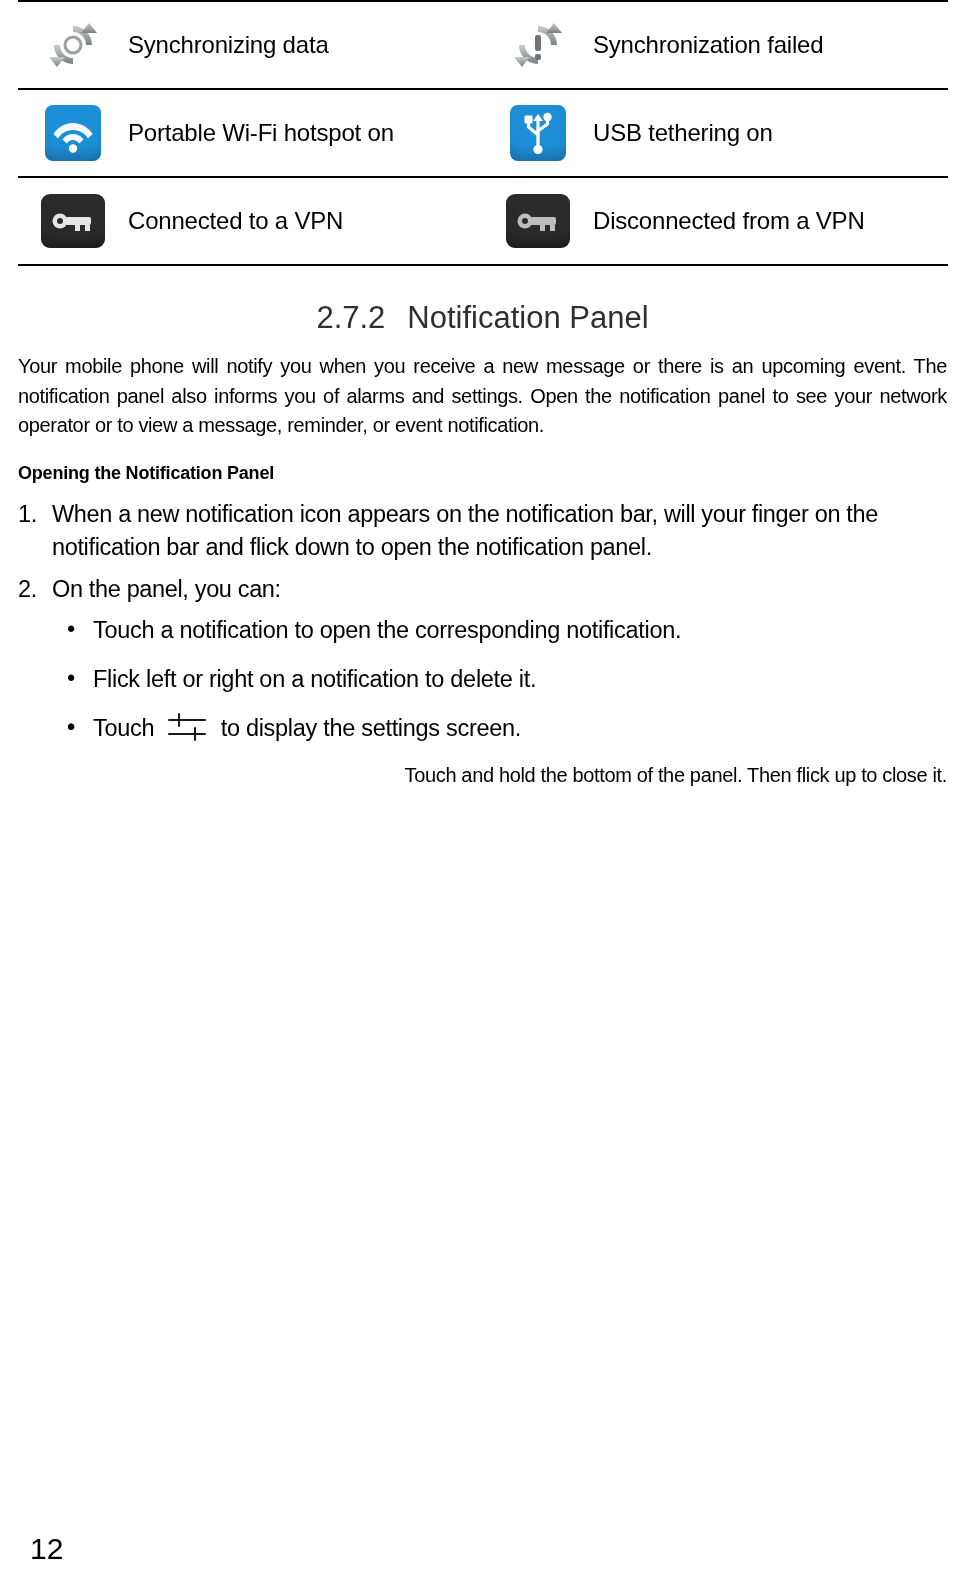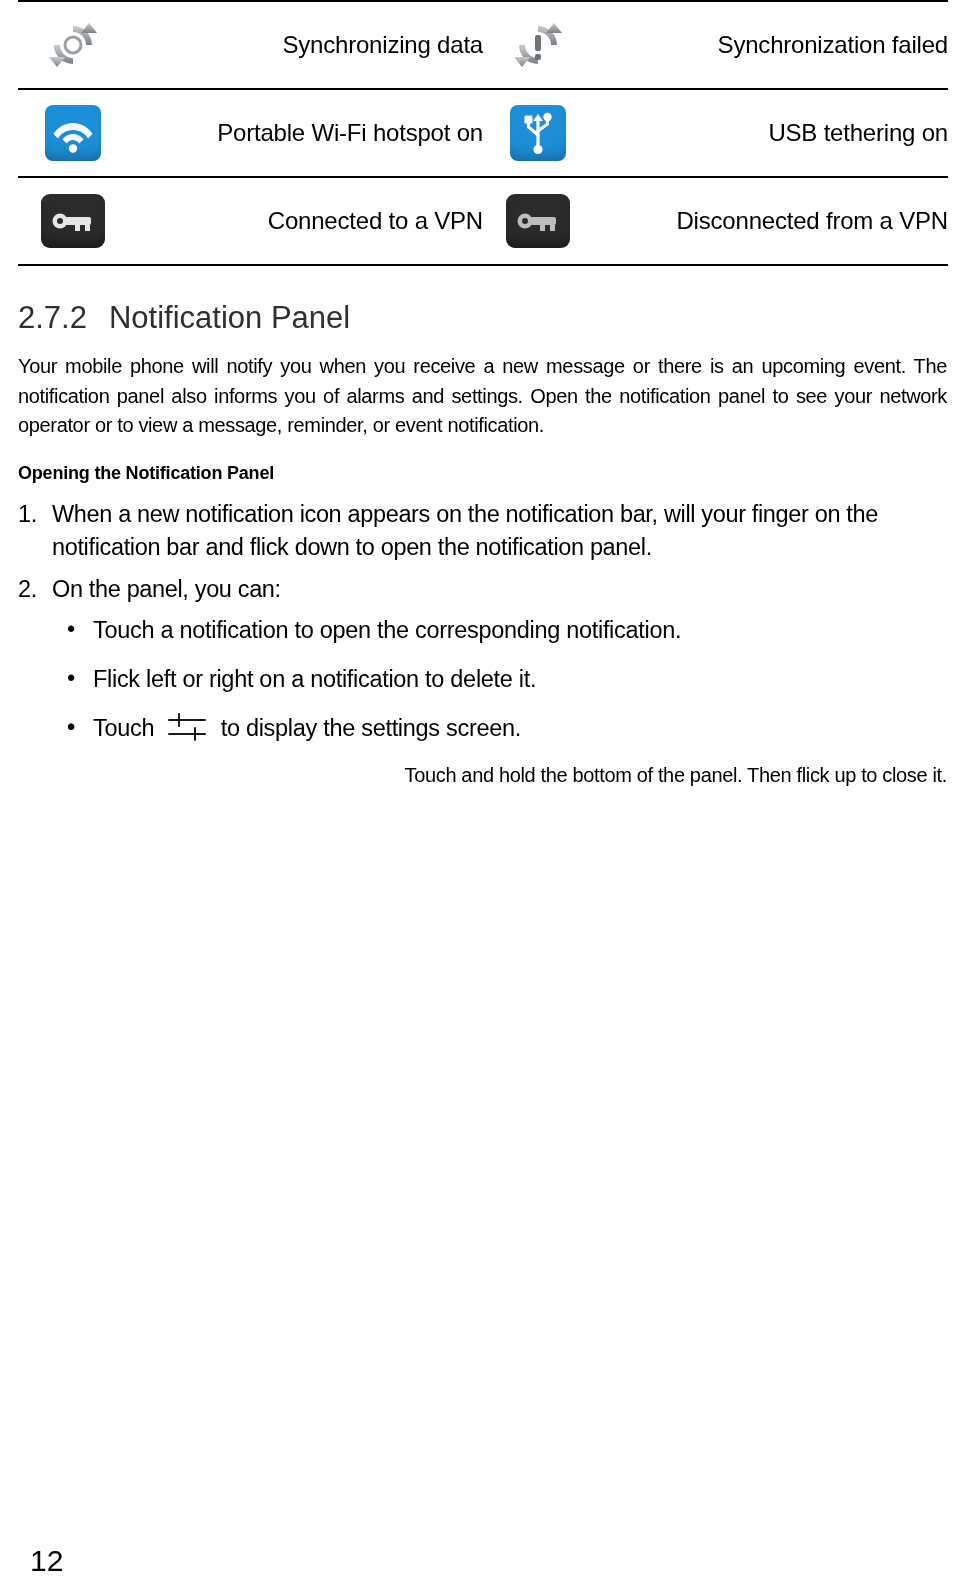--- a/index.html
+++ b/index.html
@@ -22,21 +22,20 @@
     box-sizing: border-box;
     padding: 0 18px;
   }
 
   
   .icon-table {
     width: 929px;
     margin: 0 auto;
     border-collapse: collapse;
     table-layout: fixed;
-    text-align: right;
   }
   .icon-table tr {
     border-bottom: 2px solid #000;
   }
   .icon-table tr:first-child {
     border-top: 2px solid #000;
   }
   .icon-table td {
     padding: 0;
     vertical-align: middle;
@@ -82,20 +81,21 @@
   }
   .ic-vpn svg, .ic-wifi svg, .ic-usb svg { display:block; }
 
   
   .h3 {
     font-size: 31px;
     font-weight: 400;
     color: #2f2f2f;
     margin: 34px 0 16px 0;
     letter-spacing: 0px;
+    text-align: center;
   }
   .h3 .num { margin-right: 22px; }
 
   p.body {
     font-size: 20px;
     line-height: 1.48;
     margin: 0 0 14px 0;
     letter-spacing: -0.35px;
     text-align: justify;
     text-justify: inter-word;
@@ -156,21 +156,21 @@
     margin: 0 6px;
   }
 
   .closing-p {
     margin-top: 10px;
   }
 
   .page-number {
     position: absolute;
     left: 30px;
-    bottom: 16px;
+    bottom: 28px;
     font-size: 30px;
     letter-spacing: 0px;
   }
 </style>
 </head>
 <body>
 
 <div class="page">
 
   <table class="icon-table">

